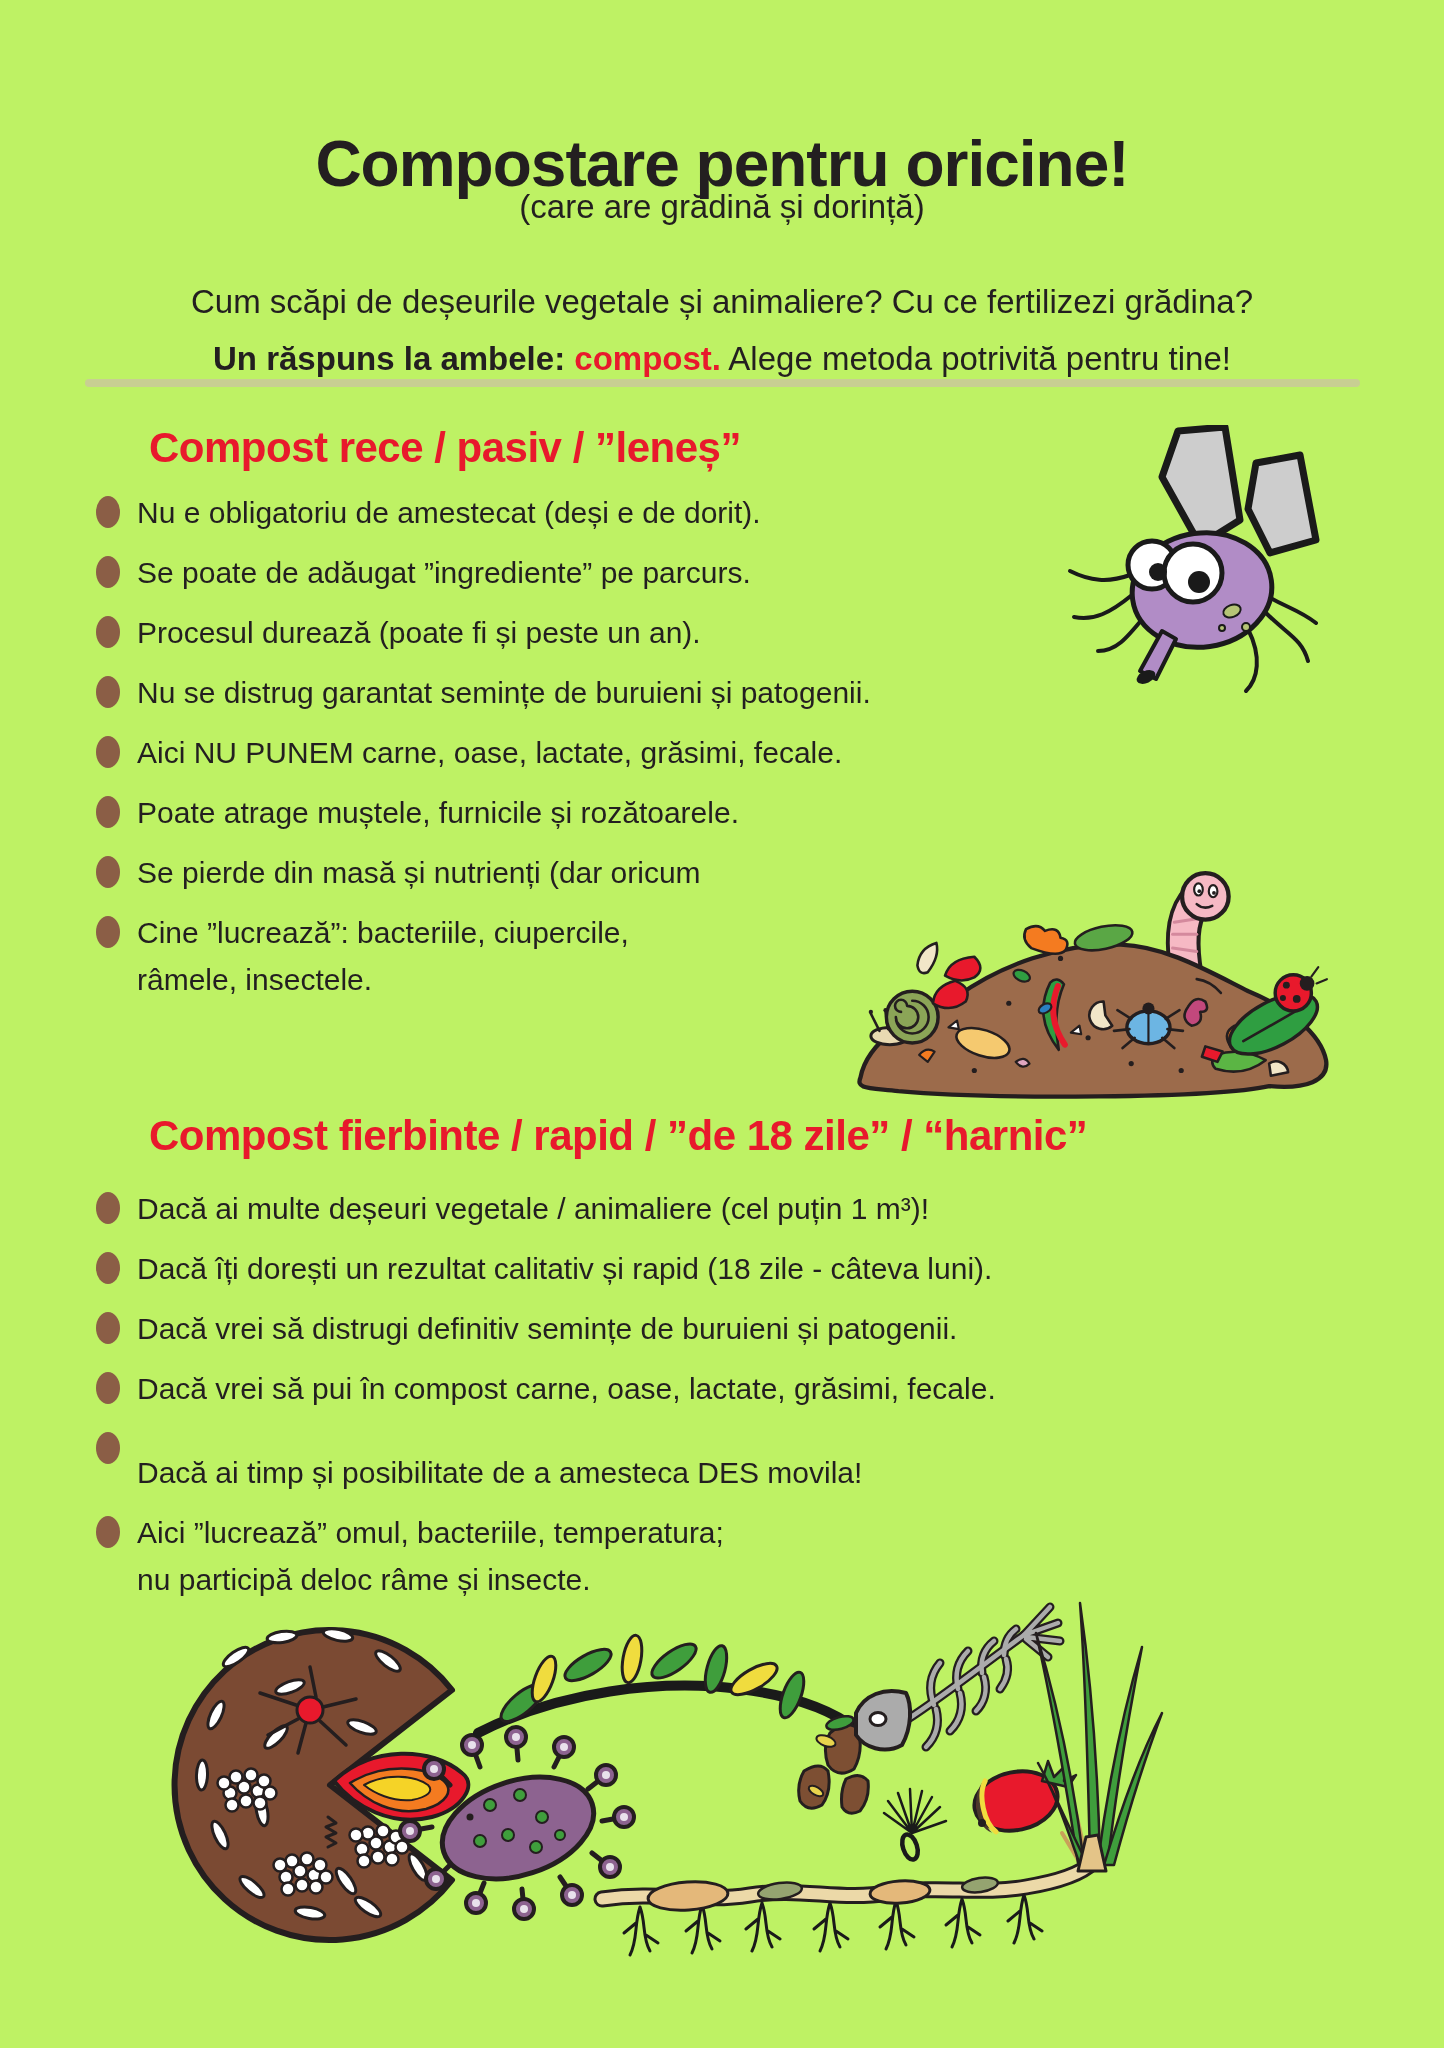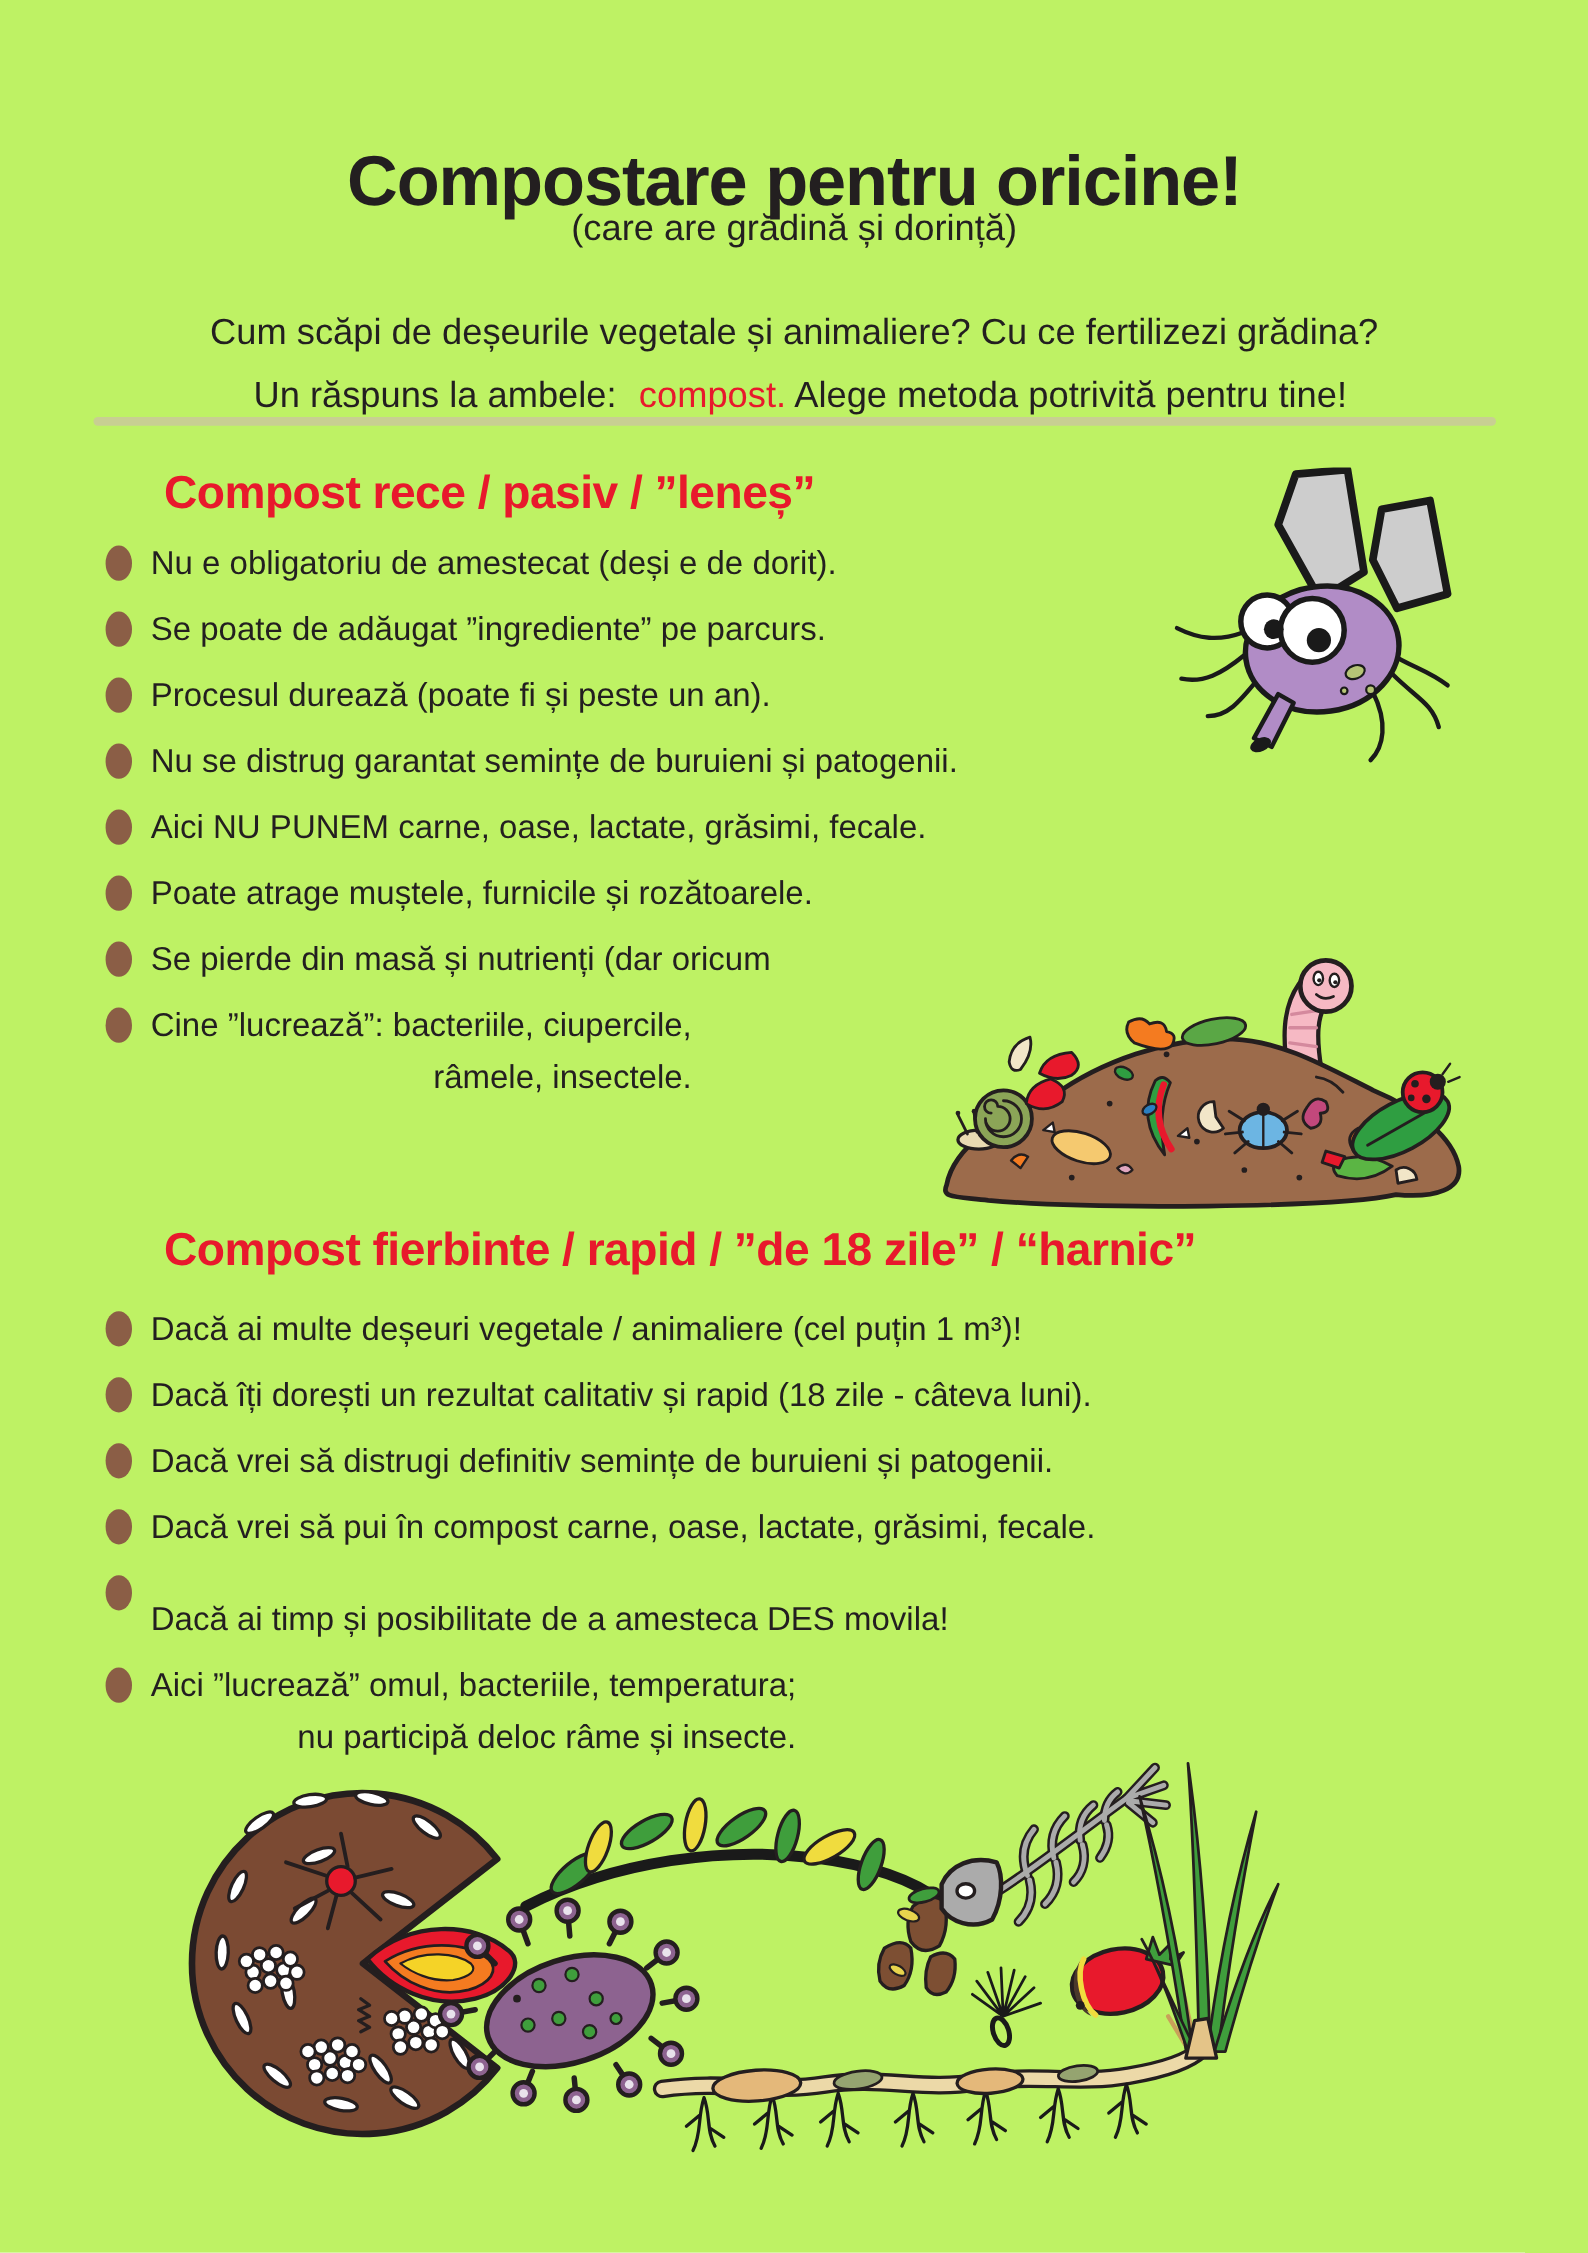--- a/index.html
+++ b/index.html
@@ -11,41 +11,41 @@
     position:absolute;top:84px;left:0;width:100%;text-align:center;
     font-size:64px;font-weight:bold;letter-spacing:-1px;color:#231f20;
   }
   .subtitle{
     position:absolute;top:188px;left:0;width:100%;text-align:center;
     font-size:33px;color:#231f20;
   }
   .intro{position:absolute;left:0;width:100%;text-align:center;font-size:33px;color:#231f20;}
   .intro1{top:250px;}
   .intro2{top:307px;}
-  .b{font-weight:normal;margin-left:11px;}
+  .b{font-weight:bold;}
   .red{color:#e8192c;}
   .divider{
     position:absolute;top:379px;left:85px;width:1275px;height:8px;
     background:#c8cf92;border-radius:4px;
   }
   .sec-heading{
     position:absolute;left:137px;margin:12px;font-size:42px;font-weight:bold;
     letter-spacing:-0.5px;color:#e8192c;white-space:nowrap;
   }
   .sec1{top:412px;}
   .sec2{top:1100px;}
   .list{position:absolute;left:96px;margin:0;padding:0;list-style:none;}
   .list1{top:489px;}
   .list2{top:1185px;}
   .list li{display:flex;margin:0 0 13px 0;}
   .dot{
     width:24px;height:32px;border-radius:50%;background:#8b5e46;
     margin:7px 17px 0 0;flex:0 0 auto;
   }
-  .bullet-text{font-size:30px;line-height:47px;color:#231f20;white-space:nowrap;text-align:right;}
+  .bullet-text{font-size:30px;line-height:47px;color:#231f20;white-space:nowrap;}
   .strong{font-weight:normal;margin-top:24px;}
   .illu{position:absolute;}
   .fly{left:1060px;top:425px;width:300px;height:280px;}
   .pile{left:845px;top:855px;width:500px;height:250px;}
   .bottom{left:140px;top:1595px;width:1170px;height:420px;}
 </style>
 </head>
 <body>
 
 <div class="page">

